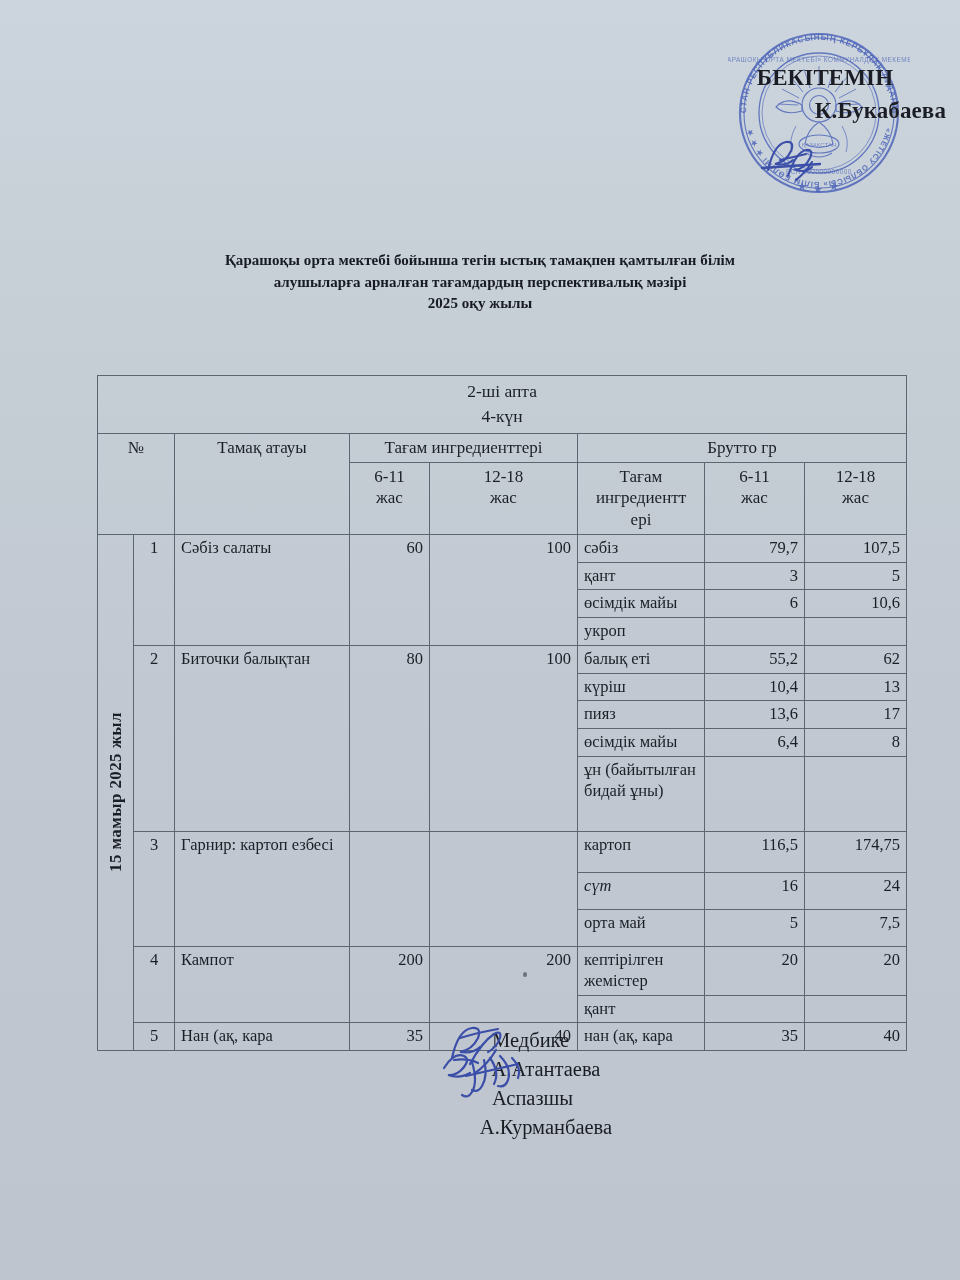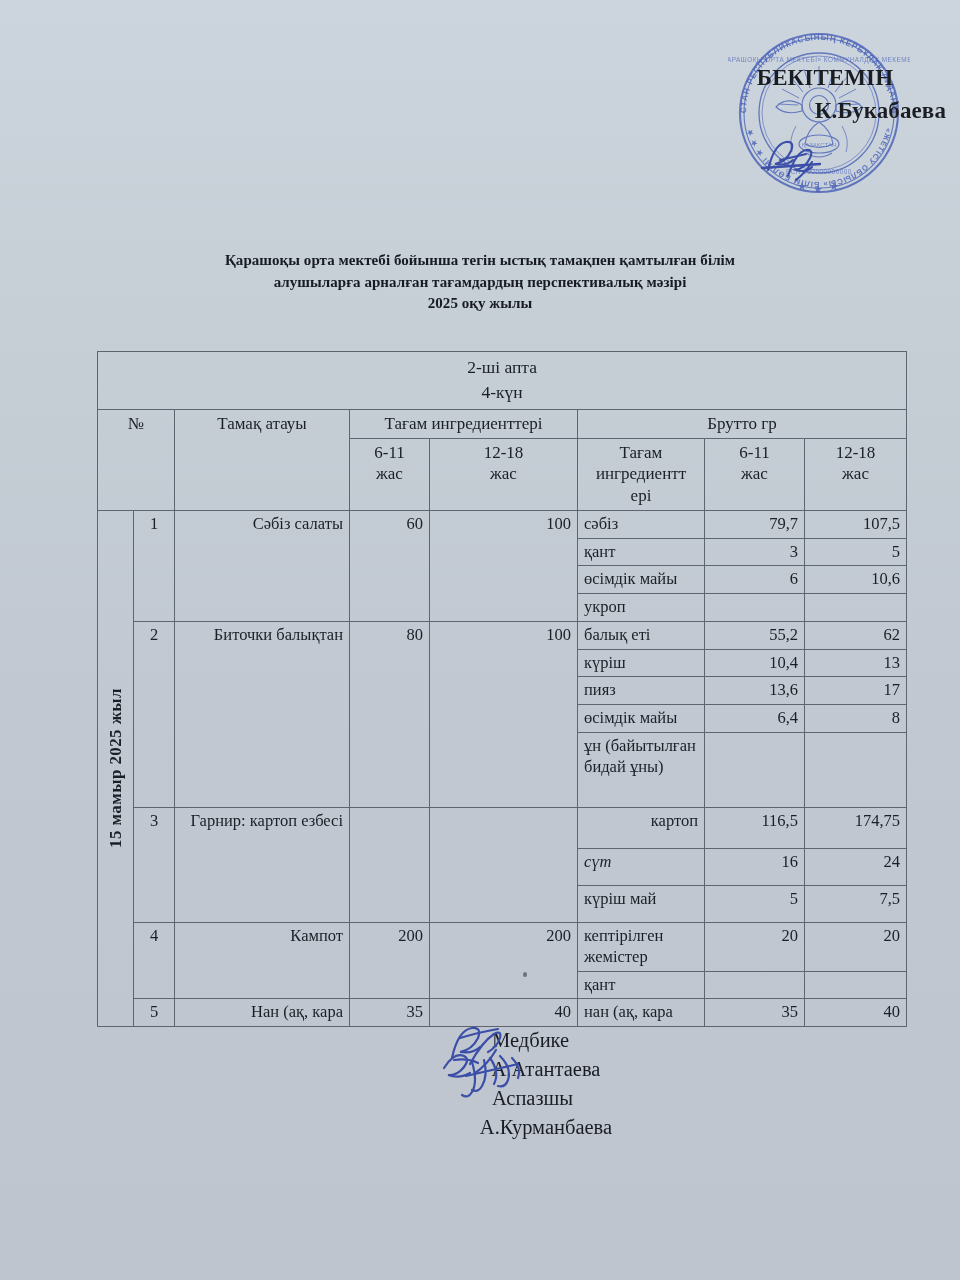--- a/index.html
+++ b/index.html
@@ -79,20 +79,21 @@
     left: 97px;
     top: 351px;
     width: 809px;
   }
   table.menu {
     border-collapse: collapse;
     width: 809px;
     table-layout: fixed;
     font-size: 16.5px;
     color: #1b1f26;
+    margin-top: 24px;
   }
   table.menu td, table.menu th {
     border: 1px solid #5d6670;
     padding: 3px 6px;
     vertical-align: top;
     font-weight: normal;
     background: transparent;
   }
   .th-c {
     text-align: center;
@@ -104,21 +105,21 @@
   .week-cell {
     text-align: center;
     font-weight: bold;
     font-size: 17.5px;
     line-height: 1.45;
     padding: 6px 0 7px 0;
   }
   .week-cell .wl { display: block; }
 
   .c-num { text-align: center; vertical-align: top; padding-top: 4px; }
-  .c-name { text-align: right; padding-left: 8px; font-family: Liberation Serif, serif; }
+  .c-name { text-align: left; padding-left: 8px; font-family: Liberation Serif, serif; }
   .c-val { text-align: right; }
   .c-ing { text-align: left; padding-left: 7px; line-height: 1.26; }
 
   
   .date-cell {
     width: 36px;
     padding: 0;
     position: relative;
   }
   .date-rot {
@@ -365,31 +366,31 @@
         <td class="c-ing" style="height:68px;">ұн (байытылған бидай ұны)</td>
         <td class="c-val"></td>
         <td class="c-val"></td>
       </tr>
 
       <tr>
         <td class="c-num" rowspan="3">3</td>
         <td class="c-name" rowspan="3">Гарнир: картоп езбесі</td>
         <td class="c-val" rowspan="3"></td>
         <td class="c-val" rowspan="3"></td>
-        <td class="c-ing" style="height:34px;text-align:right;">картоп</td>
+        <td class="c-ing" style="height:34px;">картоп</td>
         <td class="c-val">116,5</td>
         <td class="c-val">174,75</td>
       </tr>
       <tr>
         <td class="c-ing" style="height:30px;font-style:italic;">сүт</td>
         <td class="c-val">16</td>
         <td class="c-val">24</td>
       </tr>
       <tr>
-        <td class="c-ing" style="height:30px;">күріш май</td>
+        <td class="c-ing" style="height:30px;">орта май</td>
         <td class="c-val">5</td>
         <td class="c-val">7,5</td>
       </tr>
 
       <tr>
         <td class="c-num" rowspan="2">4</td>
         <td class="c-name" rowspan="2">Кампот</td>
         <td class="c-val" rowspan="2">200</td>
         <td class="c-val" rowspan="2">200</td>
         <td class="c-ing">кептірілген жемістер</td>

